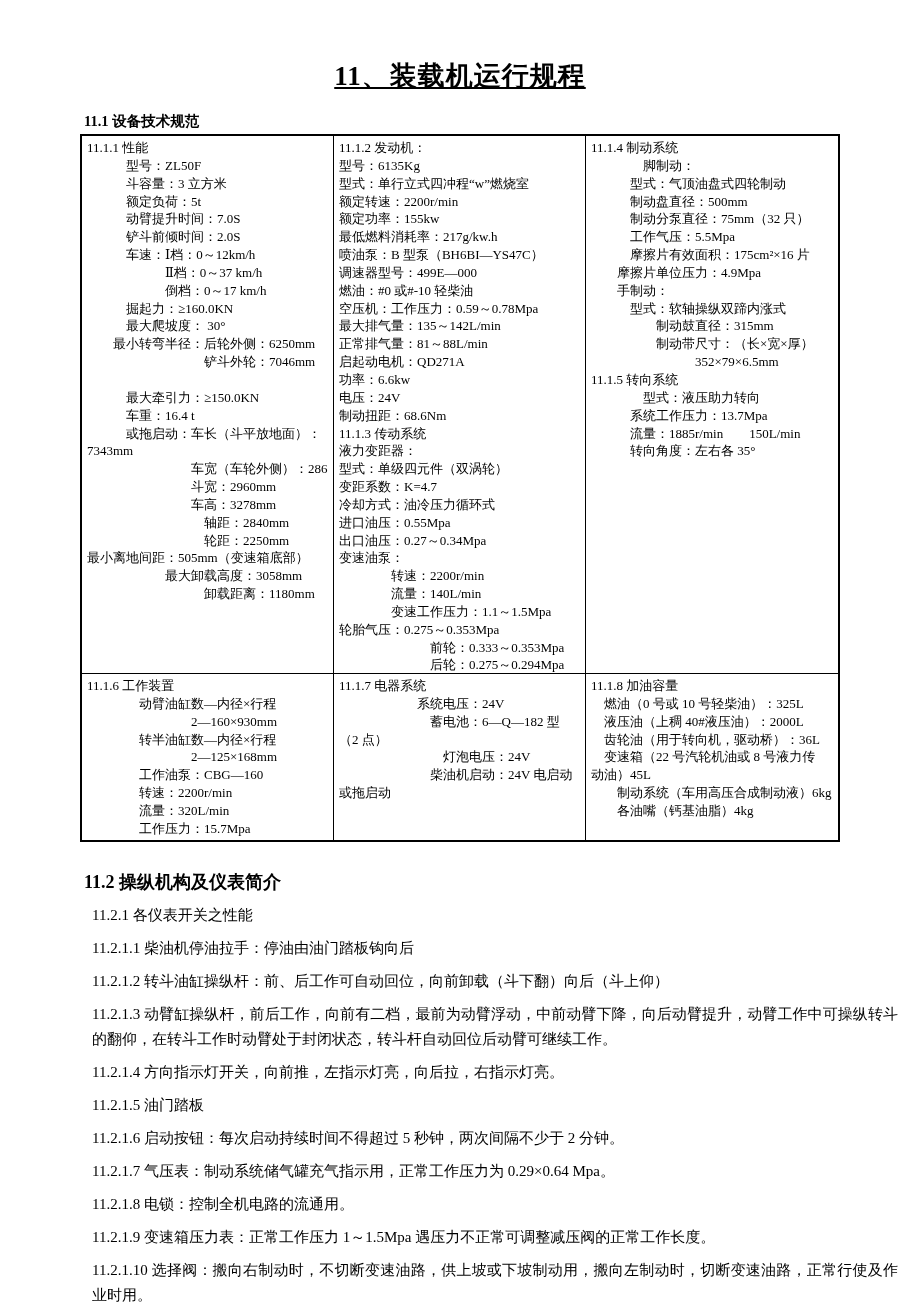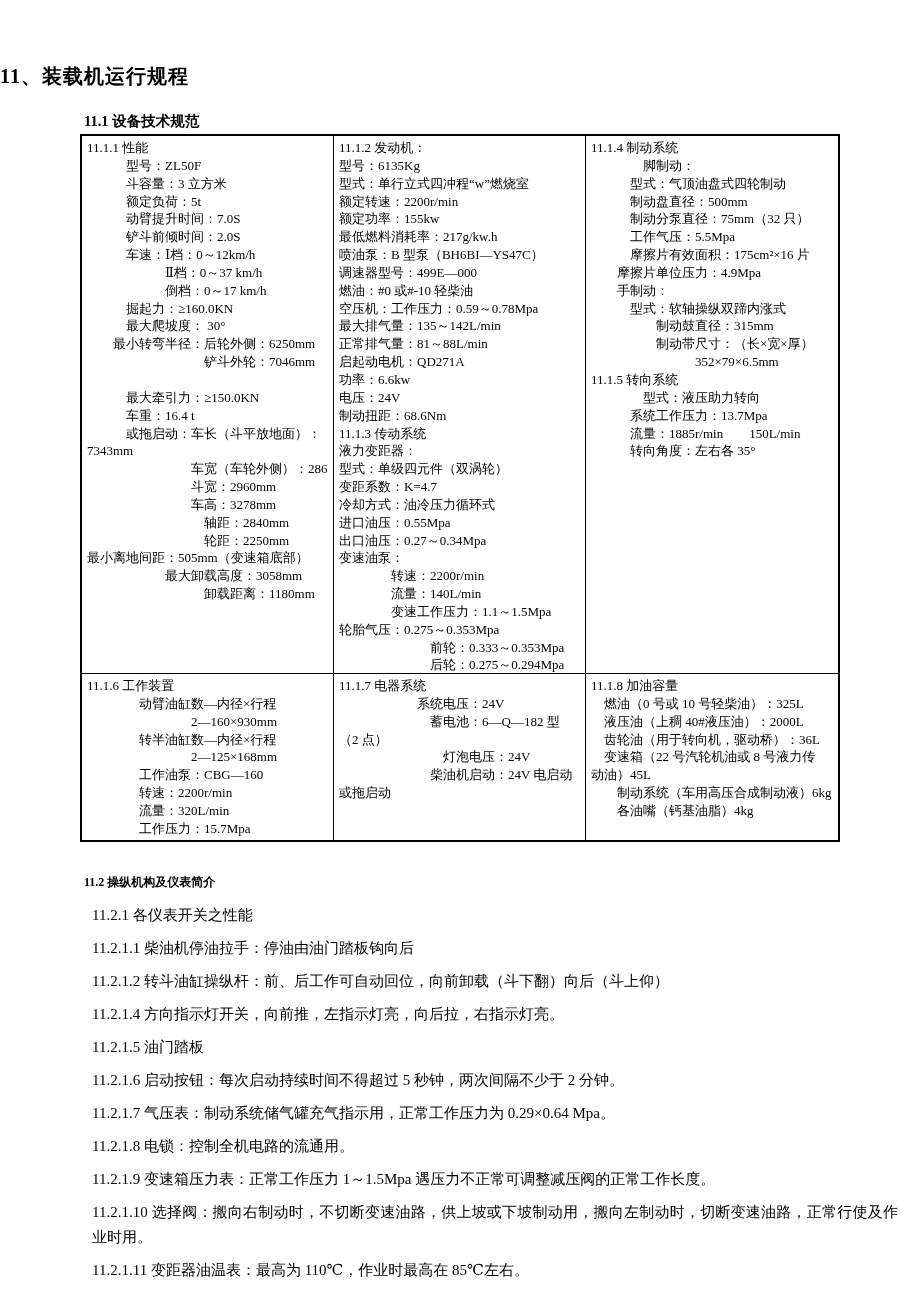--- a/index.html
+++ b/index.html
@@ -15,24 +15,26 @@
     font-family: "Liberation Serif", "DejaVu Serif", serif;
   }
   .page {
     position: relative;
     width: 920px;
     height: 1302px;
     background: #fff;
   }
   .doc-title {
     margin: 58px 0 0 0;
-    font-size: 20px;
+    text-align: center;
+    font-size: 27px;
     font-weight: bold;
     line-height: 36px;
     letter-spacing: 1px;
+    text-decoration: underline;
   }
   .sec-heading-1 {
     margin: 16px 8px 2px 84px;
     font-size: 14.5px;
     font-weight: bold;
     line-height: 22px;
   }
   .spec-table {
     margin-left: 80px;
     margin-top: 2px;
@@ -54,21 +56,21 @@
   }
   .cell.last-col { border-right: none; }
   .cell.last-row { border-bottom: none; }
   .cell .line {
     white-space: pre;
     overflow: hidden;
     height: 17.85px;
   }
   .sec-heading-2 {
     margin: 28px 0 0 84px;
-    font-size: 12px;
+    font-size: 18px;
     font-weight: bold;
     line-height: 25px;
   }
   .paras {
     margin: 0 0 0 84px;
     width: 822px;
   }
   .paras p {
     margin: 8px;
     font-size: 15px;
@@ -197,20 +199,21 @@
         <div class="line">　　各油嘴（钙基油脂）4kg</div>
       </div>
   </div>
 
   <div class="sec-heading-2">11.2 操纵机构及仪表简介</div>
 
   <div class="paras">
       <p>11.2.1 各仪表开关之性能</p>
       <p>11.2.1.1 柴油机停油拉手：停油由油门踏板钩向后</p>
       <p>11.2.1.2 转斗油缸操纵杆：前、后工作可自动回位，向前卸载（斗下翻）向后（斗上仰）</p>
+      <p>11.2.1.3 动臂缸操纵杆，前后工作，向前有二档，最前为动臂浮动，中前动臂下降，向后动臂提升，动臂工作中可操纵转斗的翻仰，在转斗工作时动臂处于封闭状态，转斗杆自动回位后动臂可继续工作。</p>
       <p>11.2.1.4 方向指示灯开关，向前推，左指示灯亮，向后拉，右指示灯亮。</p>
       <p>11.2.1.5 油门踏板</p>
       <p>11.2.1.6 启动按钮：每次启动持续时间不得超过 5 秒钟，两次间隔不少于 2 分钟。</p>
       <p>11.2.1.7 气压表：制动系统储气罐充气指示用，正常工作压力为 0.29×0.64 Mpa。</p>
       <p>11.2.1.8 电锁：控制全机电路的流通用。</p>
       <p>11.2.1.9 变速箱压力表：正常工作压力 1～1.5Mpa 遇压力不正常可调整减压阀的正常工作长度。</p>
       <p>11.2.1.10 选择阀：搬向右制动时，不切断变速油路，供上坡或下坡制动用，搬向左制动时，切断变速油路，正常行使及作业时用。</p>
       <p>11.2.1.11 变距器油温表：最高为 110℃，作业时最高在 85℃左右。</p>
     </div>
 

